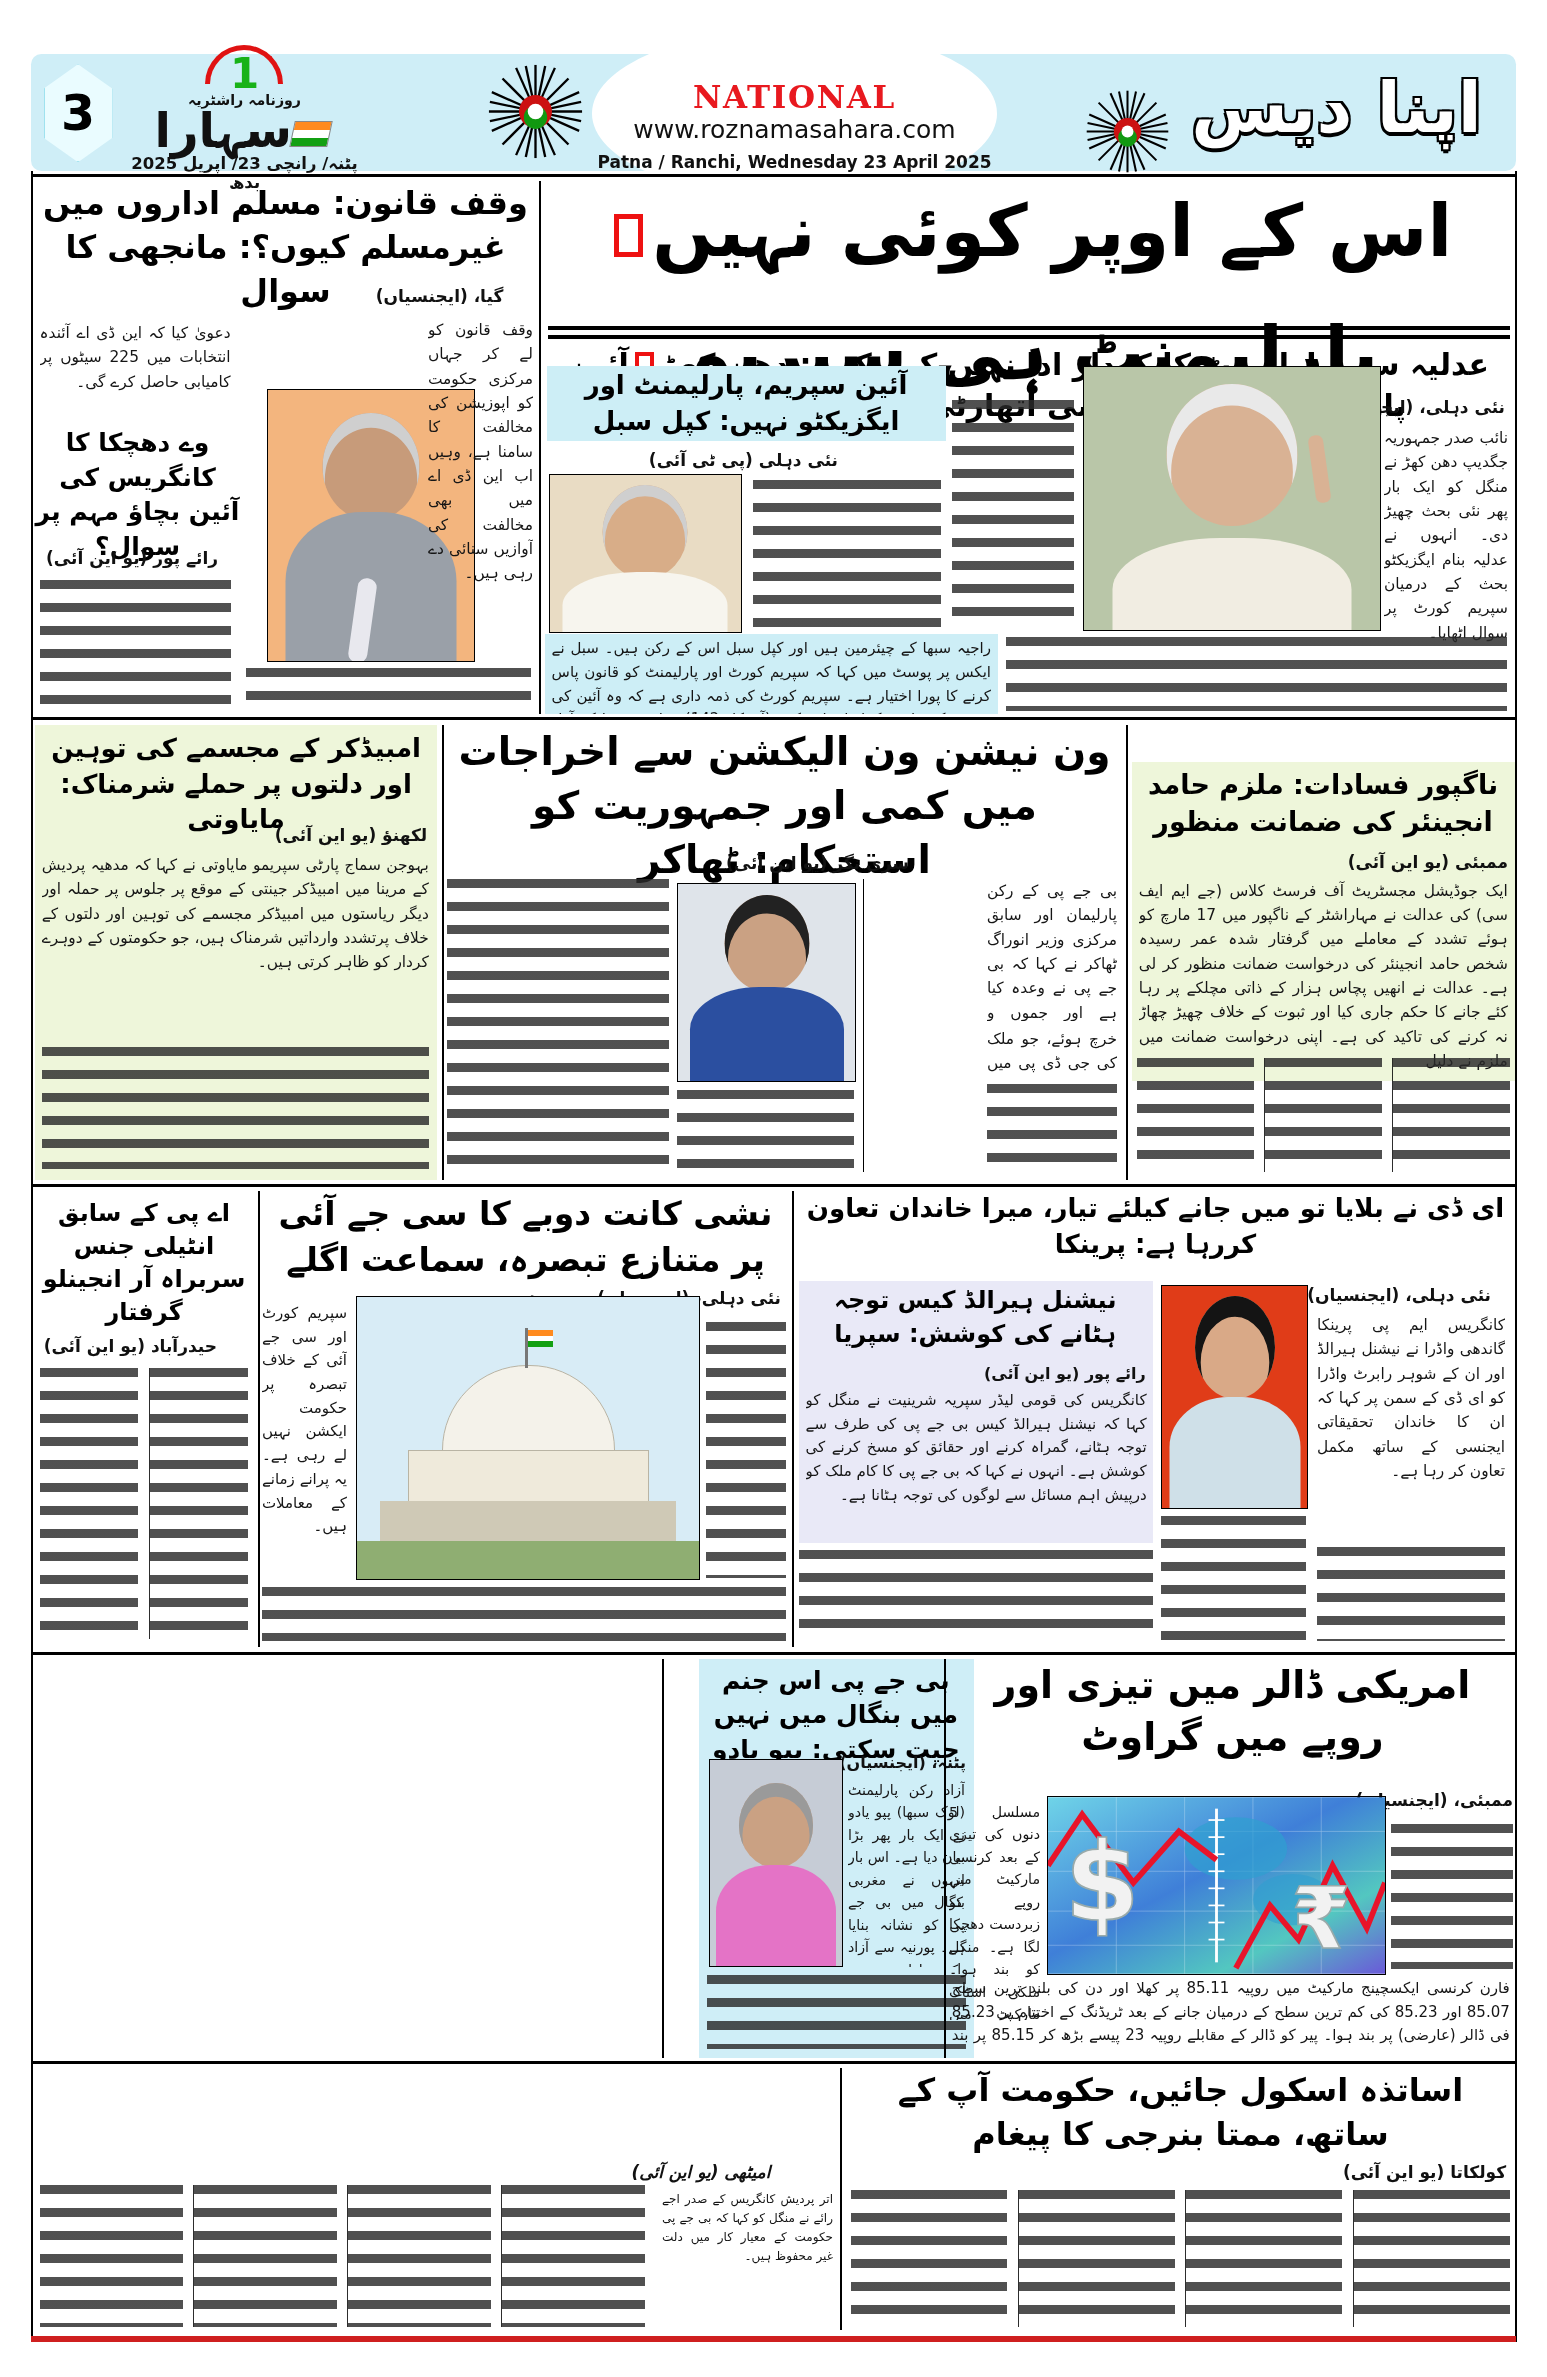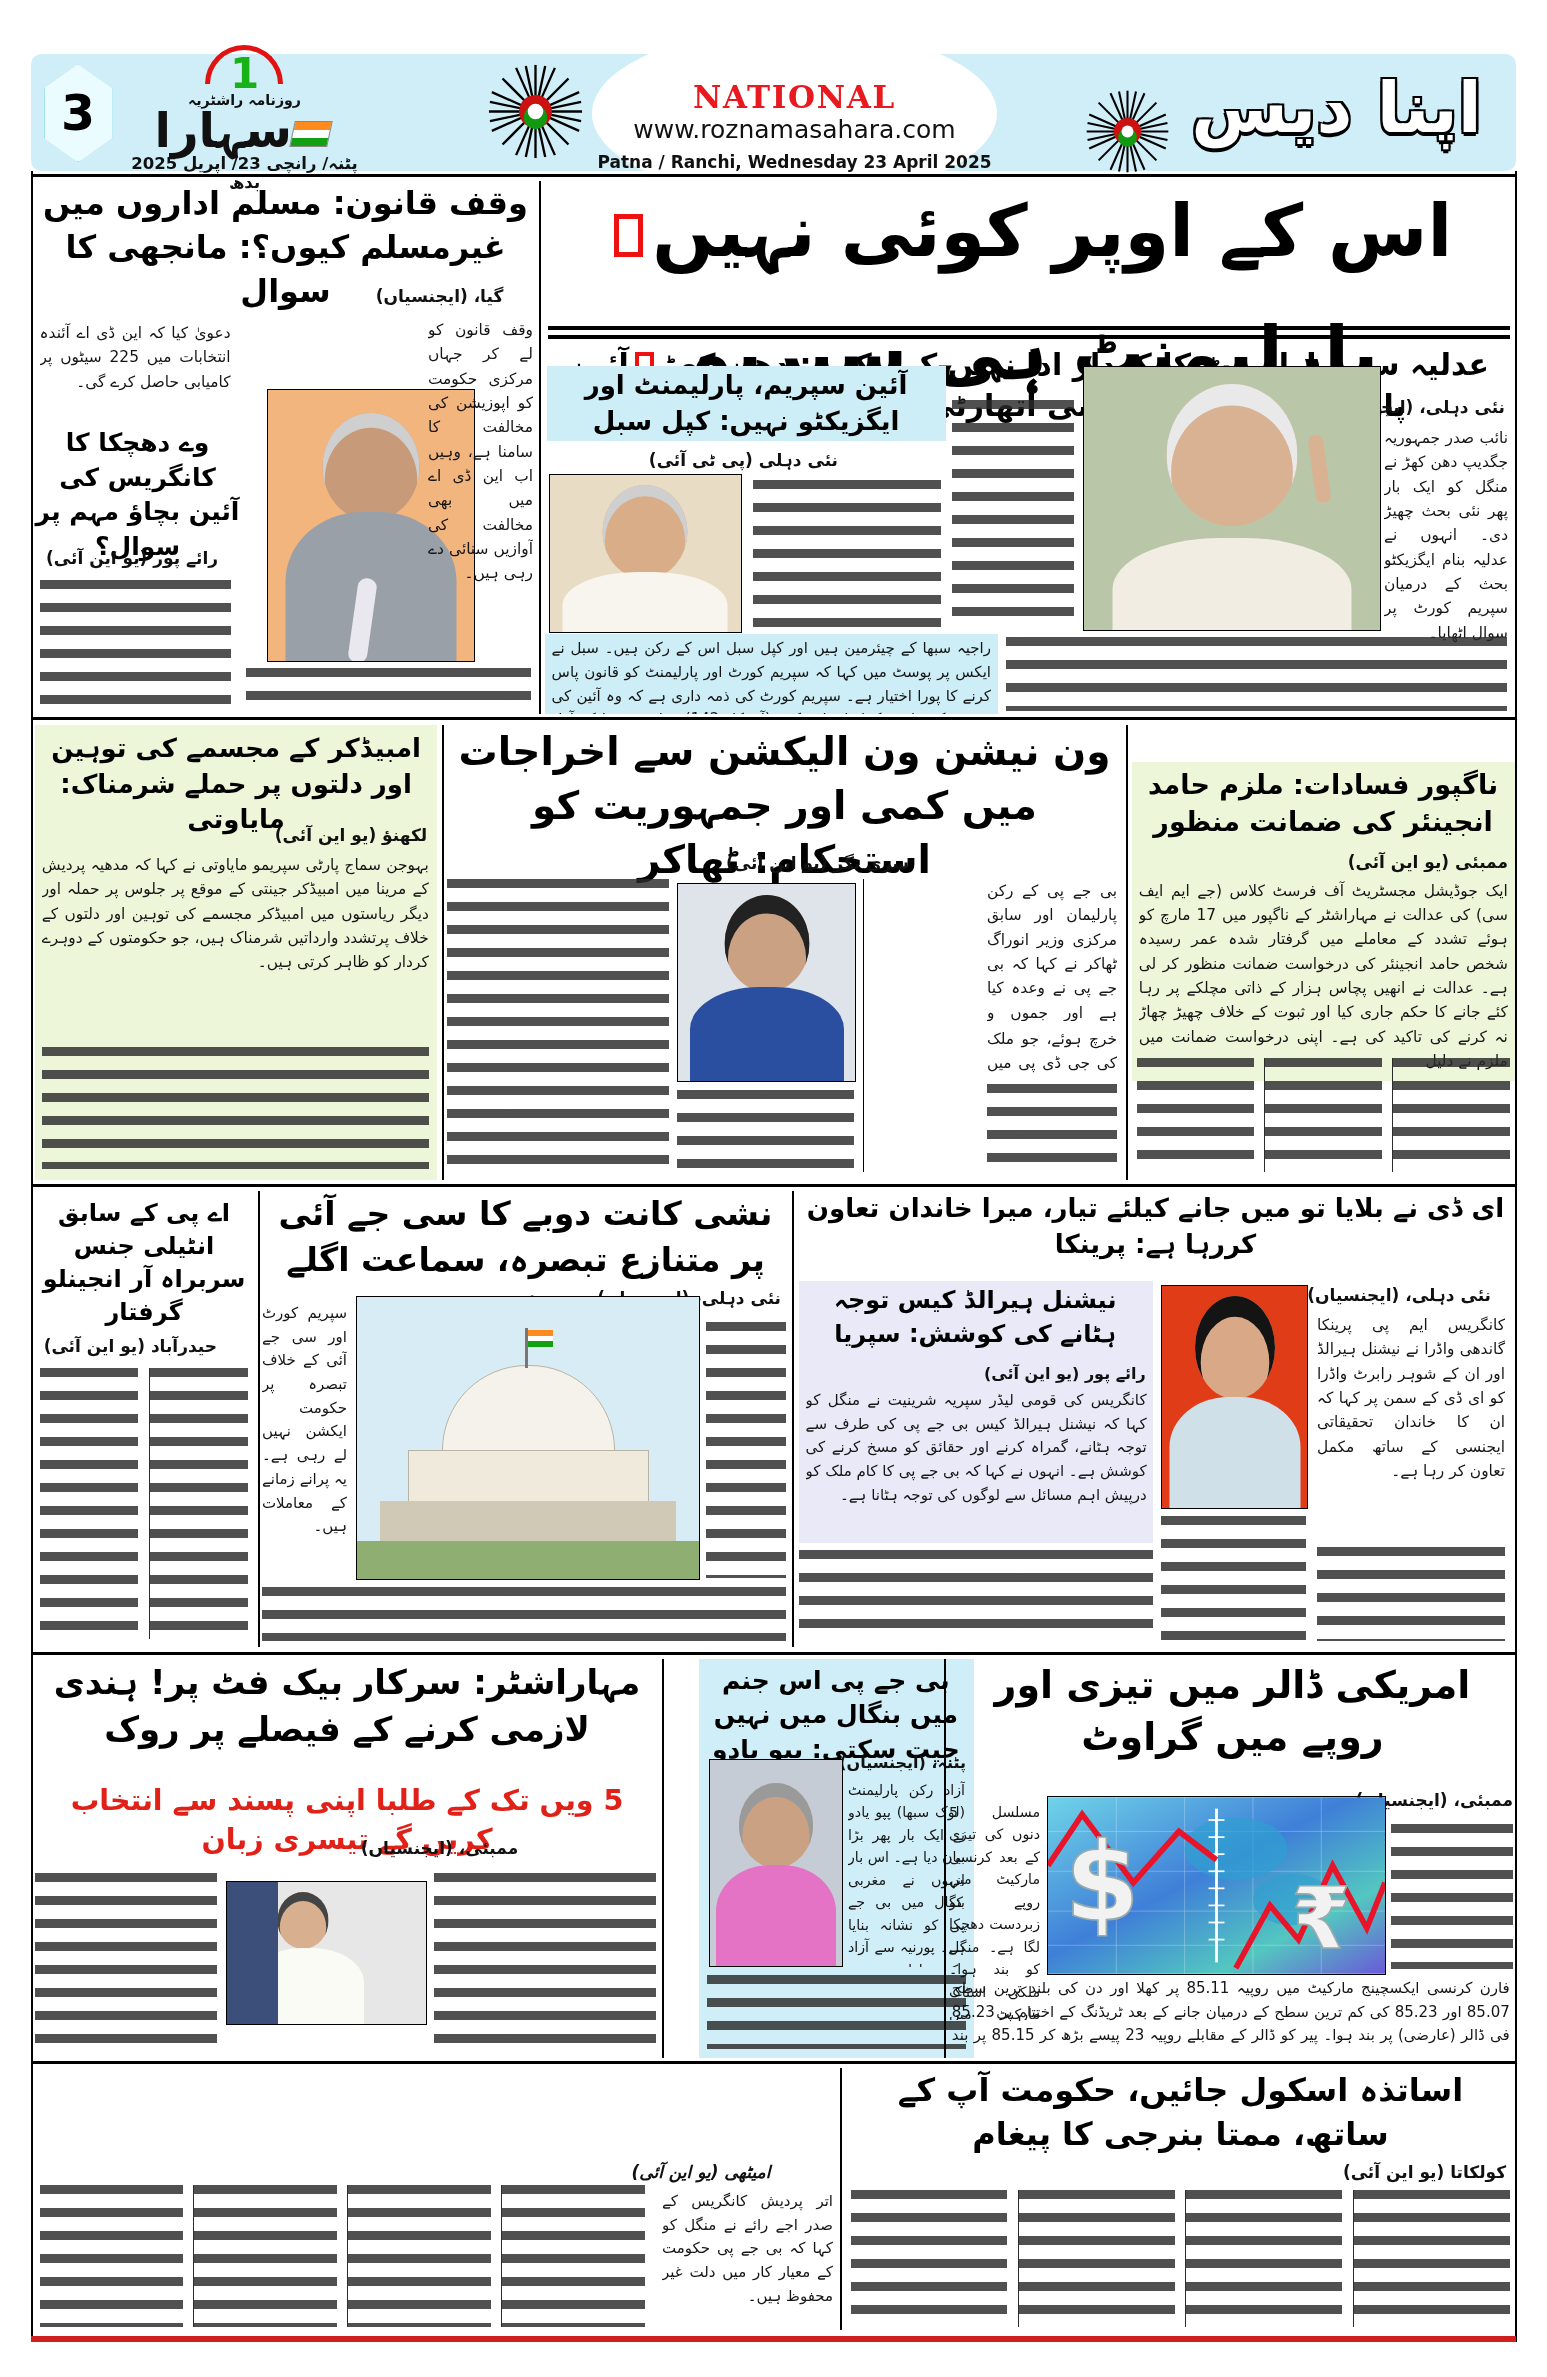--- a/index.html
+++ b/index.html
@@ -260,32 +260,20 @@
     <div class="panel" style="left:2.8px;top:90px;width:354px;height:262px;background:#e9e9f7;">
       <div class="hl abs" style="left:3.4px;top:3.4px;width:346px;font-size:24px;">نیشنل ہیرالڈ کیس توجہ ہٹانے کی کوشش: سپریا</div>
       <div class="by abs" style="left:205px;top:83px;width:142px;font-size:16px;">رائے پور (یو این آئی)</div>
       <div class="lead abs" style="left:6.8px;top:108px;width:341px;height:145px;font-size:15px;">کانگریس کی قومی لیڈر سپریہ شرینیت نے منگل کو کہا کہ نیشنل ہیرالڈ کیس بی جے پی کی طرف سے توجہ ہٹانے، گمراہ کرنے اور حقائق کو مسخ کرنے کی کوشش ہے۔ انہوں نے کہا کہ بی جے پی کا کام ملک کو درپیش اہم مسائل سے لوگوں کی توجہ ہٹانا ہے۔</div>
     </div>
     <div class="stripes abs" style="left:2.8px;top:359px;width:354px;height:91px;"></div>
     <div class="stripes abs" style="left:365px;top:325px;width:145px;height:125px;"></div>
     <div class="stripes abs" style="left:521px;top:356px;width:188px;height:94px;"></div>
   </div>
 
-  <div class="art" style="left:35px;top:1659px;width:624px;height:398px;">
-    <div class="hl abs" style="left:0;top:0;width:100%;font-size:34px;">مہاراشٹر: سرکار بیک فٹ پر! ہندی لازمی کرنے کے فیصلے پر روک</div>
-    <div class="hl abs red" style="left:0;top:122px;width:100%;font-size:28.5px;">5 ویں تک کے طلبا اپنی پسند سے انتخاب کریں گے تیسری زبان</div>
-    <div class="by abs" style="left:319px;top:179px;width:171px;">ممبئی، (ایجنسیاں)</div>
-    <div class="photo" style="left:191px;top:222px;width:199px;height:142px;background:#e7e7e7;">
-      <div class="ph-head" style="left:38%;top:10.3px;width:51px;height:57px;background:#d8b090;box-shadow:inset 0 6.8px 0 2.3px #444;"></div>
-      <div class="ph-torso" style="left:40%;top:66px;width:114px;height:77px;background:#fbfbf6;"></div>
-      <div class="abs" style="left:0;top:0;width:51px;height:142px;background:#3b4f7a;"></div>
-    </div>
-    <div class="stripes abs" style="left:0;top:214px;width:182px;height:177px;"></div>
-    <div class="stripes abs" style="left:399px;top:214px;width:222px;height:177px;"></div>
-  </div>
 
   <div class="vrule" style="left:662px;top:1659px;height:399px;"></div>
 
   <div class="art" style="left:667px;top:1659px;width:275px;height:399px;background:#cfeef7;margin-left:32px;">
     <div class="hl abs" style="left:3.4px;top:4.6px;width:267px;font-size:25px;">بی جے پی اس جنم میں بنگال میں نہیں جیت سکتی: پپو یادو</div>
     <div class="by abs" style="left:142px;top:94px;width:125px;font-size:16px;">پٹنہ، (ایجنسیاں)</div>
     <div class="photo" style="left:10.3px;top:100px;width:132px;height:206px;background:#c6ccd6;">
       <div class="ph-head" style="top:23px;width:74px;height:85px;background:#caa183;box-shadow:inset 0 10.3px 0 3.4px #9a9a9a;"></div>
       <div class="ph-torso" style="top:105px;width:120px;height:103px;background:#e473c6;"></div>
     </div>
@@ -338,21 +326,21 @@
         <text x="480" y="265" font-size="150" font-weight="bold" fill="#f2f2f2" stroke="#9aa" stroke-width="3" text-anchor="middle">₹</text>
       </svg>
     </div>
     <div class="lead abs" style="left:0;top:142px;width:91px;height:219px;font-size:14.2px;">مسلسل 5 دنوں کی تیزی کے بعد کرنسی مارکیٹ میں روپے کو زبردست دھچکا لگا ہے۔ منگل کو بند ہوا۔ ملکی اسٹاک مارکیٹ میں تیزی سے روپے کو جو سہارا مل رہا تھا، وہ سرمایہ کاروں کی جانب سے ڈالر کی خریداری سے بے اثر ہوگئی۔ انٹربینک</div>
     <div class="stripes abs" style="left:442px;top:165px;width:122px;height:145px;"></div>
     <div class="lead abs" style="left:2.8px;top:318px;width:558px;height:74px;font-size:15px;">فارن کرنسی ایکسچینج مارکیٹ میں روپیہ 85.11 پر کھلا اور دن کی بلند ترین سطح 85.07 اور 85.23 کی کم ترین سطح کے درمیان جانے کے بعد ٹریڈنگ کے اختتام پر 85.23 فی ڈالر (عارضی) پر بند ہوا۔ پیر کو ڈالر کے مقابلے روپیہ 23 پیسے بڑھ کر 85.15 پر بند ہوا۔ پچھلے 5 تجارتی سیشنوں میں، ہندوستانی کرنسی 9 اپریل کو 86.68 کی بند ہونے والی سطح سے 155 پیسے بڑھ گئی ہے۔</div>
   </div>
 
   <div class="art" style="left:35px;top:2068px;width:800px;height:262px;">
     <div class="by abs" style="left:575px;top:94px;width:182px;font-style:italic;">امیٹھی (یو این آئی)</div>
-    <div class="lead abs" style="left:627px;top:122px;width:171px;height:134px;font-size:15px;">اتر پردیش کانگریس کے صدر اجے رائے نے منگل کو کہا کہ بی جے پی حکومت کے معیار کار میں دلت غیر محفوظ ہیں۔</div>
+    <div class="lead abs" style="left:627px;top:122px;width:171px;height:134px;font-size:12px;">اتر پردیش کانگریس کے صدر اجے رائے نے منگل کو کہا کہ بی جے پی حکومت کے معیار کار میں دلت غیر محفوظ ہیں۔</div>
     <div class="cols abs" style="left:0;top:117px;width:615px;height:142px;">
       <div class="stripes"></div>
       <div class="stripes"></div>
       <div class="stripes"></div>
       <div class="stripes"></div>
     </div>
   </div>
 
   <div class="vrule" style="left:840px;top:2068px;height:262px;"></div>
 

